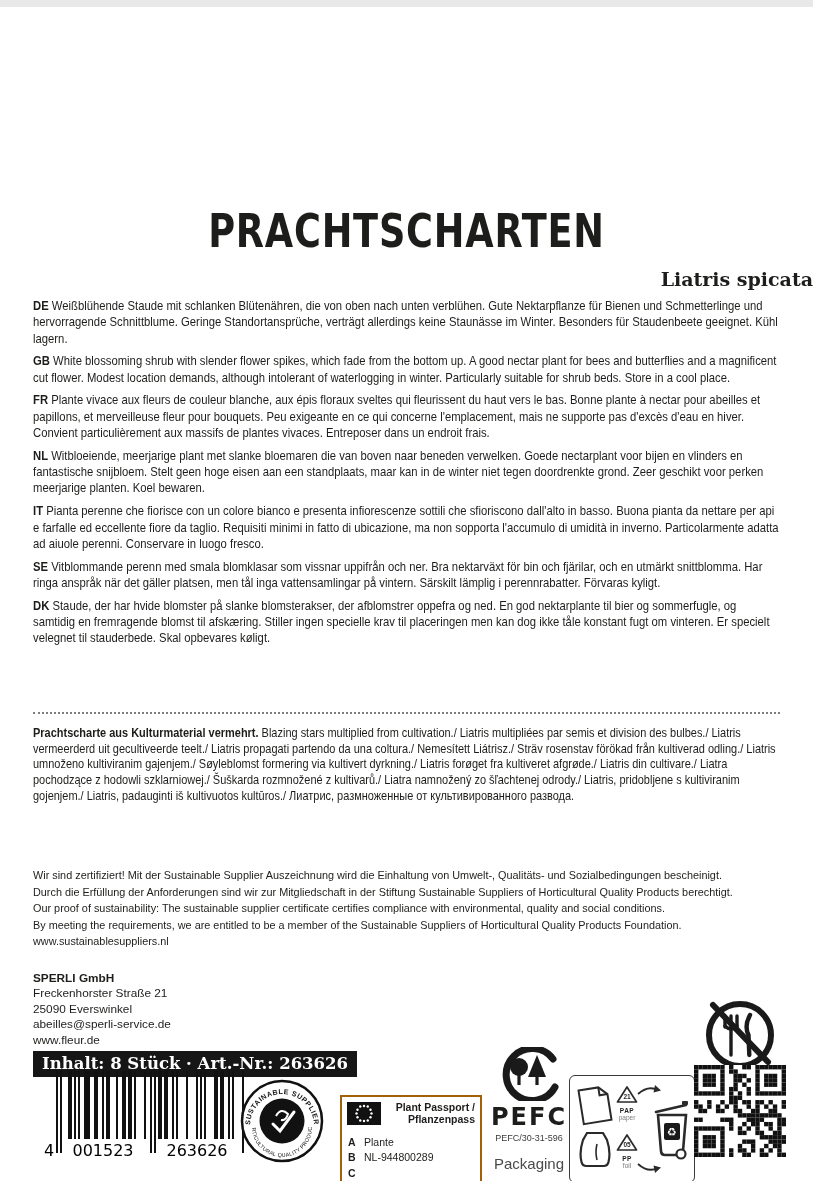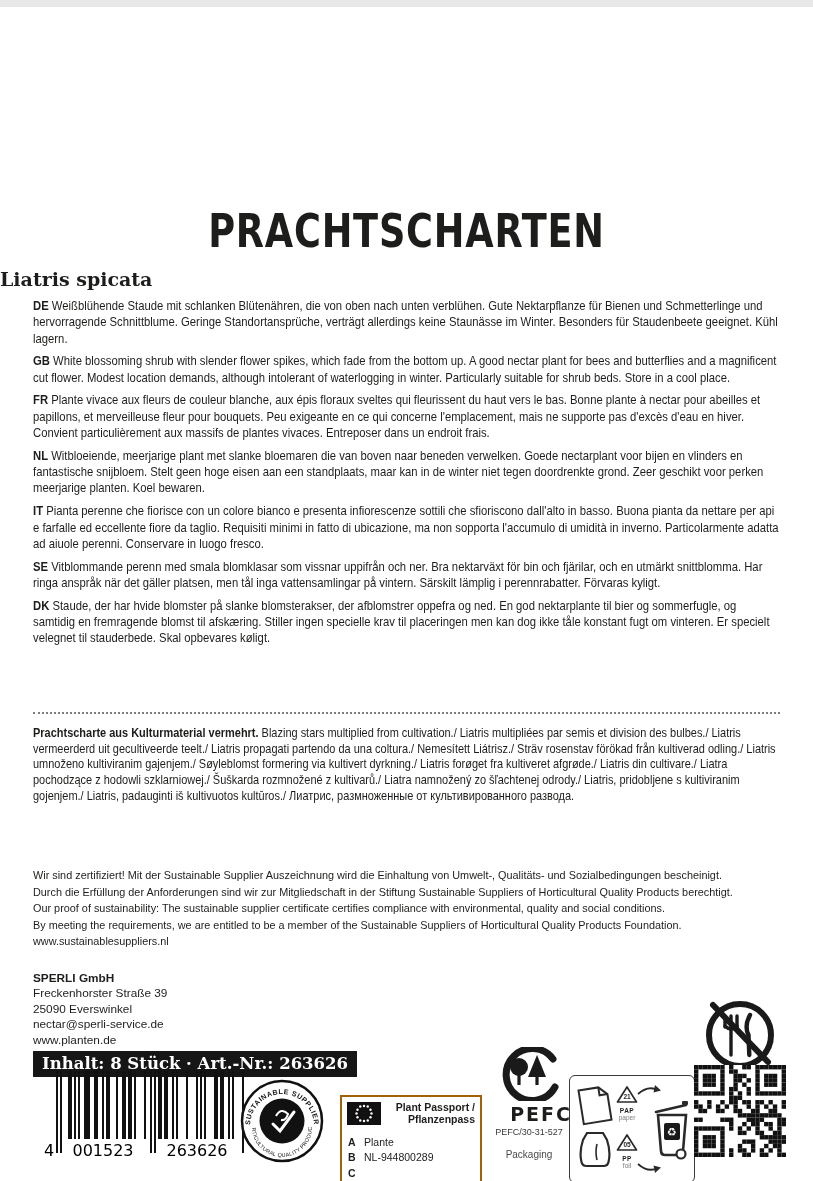--- a/index.html
+++ b/index.html
@@ -10,21 +10,21 @@
     overflow:hidden;
   }
   .abs { position:absolute; }
 
   .title {
     top:196px; left:0; width:813px; text-align:center;
     font-family:"DejaVu Sans", sans-serif; font-weight:bold;
     font-size:47px; letter-spacing:1px; transform:scaleX(.78);
   }
   .subtitle {
-    top:261px; left:0; width:813px; text-align:left;
+    top:261px; left:0; width:813px; text-align:right;
     font-family:"DejaVu Serif", serif; font-weight:bold; font-size:19px;
   }
 
   .descs {
     top:291px; left:33px; width:848px;
     transform:scaleX(.882); transform-origin:left top;
     font-size:12.8px; line-height:16.3px;
   }
   .desc { margin:0 0 6.5px 0; }
   .desc b { font-weight:bold; }
@@ -59,23 +59,23 @@
   .badge   { top:1072px; left:240px; width:84px; height:84px; }
 
   .passport { top:1088px; left:340px; width:138px; height:101px; border:2px solid #a16207; background:#fff; }
   .pp-flag  { position:absolute; left:5px; top:5px; }
   .pp-title { position:absolute; right:5px; top:4px; text-align:right; font-weight:bold; font-size:10.5px; line-height:12px; }
   .pp-rows  { position:absolute; left:6px; top:37px; right:4px; font-size:10.5px; }
   .pp-row   { display:flex; height:15.5px; align-items:center; }
   .pp-key   { width:16px; font-weight:bold; }
 
   .pefc { top:1040px; left:486px; width:86px; text-align:center; }
-  .pefc-name { font-family:"DejaVu Sans", sans-serif; font-weight:bold; font-size:19px; letter-spacing:2px; margin-top:-2px;text-align:right; }
+  .pefc-name { font-family:"DejaVu Sans", sans-serif; font-weight:bold; font-size:24px; letter-spacing:2px; margin-top:-2px; }
   .pefc-code { font-size:9px; color:#3a3a3a; margin-top:2px; }
-  .pefc-label{ font-size:10px; color:#4a4a4a; margin-top:12px; }
+  .pefc-label{ font-size:15px; color:#4a4a4a; margin-top:12px; }
 
   .recycle { top:1068px; left:569px; width:124px; height:106px; border:1.5px solid #3a3a3a; border-radius:6px; background:#fff; }
   .rc-item { position:absolute; }
   .rc-tri  { text-align:center; width:26px; line-height:1; }
   .rc-mat  { font-size:6.5px; font-weight:bold; color:#222; margin-top:1px; letter-spacing:.5px; }
   .rc-lab  { font-size:6.5px; color:#7a7a7a; }
 
   .qr { top:1058px; left:694px; width:92px; height:92px; }
 </style>
 </head>
@@ -103,24 +103,24 @@
   <div class="abs cert">
     <div>Wir sind zertifiziert! Mit der Sustainable Supplier Auszeichnung wird die Einhaltung von Umwelt-, Qualitäts- und Sozialbedingungen bescheinigt.</div>
     <div>Durch die Erfüllung der Anforderungen sind wir zur Mitgliedschaft in der Stiftung Sustainable Suppliers of Horticultural Quality Products berechtigt.</div>
     <div>Our proof of sustainability: The sustainable supplier certificate certifies compliance with environmental, quality and social conditions.</div>
     <div>By meeting the requirements, we are entitled to be a member of the Sustainable Suppliers of Horticultural Quality Products Foundation.</div>
     <div>www.sustainablesuppliers.nl</div>
   </div>
 
   <div class="abs company">
     <div class="company-name">SPERLI GmbH</div>
-    <div>Freckenhorster Straße 39</div>
+    <div>Freckenhorster Straße 21</div>
     <div>25090 Everswinkel</div>
-    <div>nectar@sperli-service.de</div>
-    <div>www.planten.de</div>
+    <div>abeilles@sperli-service.de</div>
+    <div>www.fleur.de</div>
   </div>
 
   <div class="abs nofood">
     <svg width="84" height="84" viewBox="0 0 84 84">
       <circle cx="42" cy="42" r="31" fill="none" stroke="#1a1a1a" stroke-width="6"></circle>
       <g stroke="#1a1a1a" stroke-width="3.4" stroke-linecap="round" fill="none">
         <path d="M27,23 v11"></path>
           <path d="M33,23 v13"></path>
           <path d="M39,23 v11"></path>
         <path d="M27,33 q6,6 12,0"></path>
@@ -251,21 +251,21 @@
 
   <div class="abs pefc">
     <svg width="64" height="54" viewBox="0 0 64 54">
       <path d="M56,12 A26,26 0 1 0 58,40" fill="none" stroke="#1a1a1a" stroke-width="7" stroke-linecap="round"></path>
       <circle cx="22" cy="20" r="9" fill="#1a1a1a"></circle>
       <rect x="20.4" y="26" width="3.2" height="12" fill="#1a1a1a"></rect>
       <polygon points="40,8 49,30 31,30" fill="#1a1a1a"></polygon>
       <rect x="38.4" y="30" width="3.2" height="8" fill="#1a1a1a"></rect>
     </svg>
     <div class="pefc-name">PEFC</div>
-    <div class="pefc-code">PEFC/30-31-527</div>
+    <div class="pefc-code">PEFC/30-31-596</div>
     <div class="pefc-label">Packaging</div>
   </div>
 
   <div class="abs recycle">
     <div class="rc-item" style="left:6px; top:8px;">
       <svg width="40" height="42" viewBox="0 0 40 42">
         <g transform="rotate(-9 20 21)">
           <path d="M5,4 h20 l8,8 v26 h-28 z" fill="#fff" stroke="#2a2a2a" stroke-width="2"></path>
           <path d="M25,4 v8 h8" fill="none" stroke="#2a2a2a" stroke-width="2"></path>
         </g>

